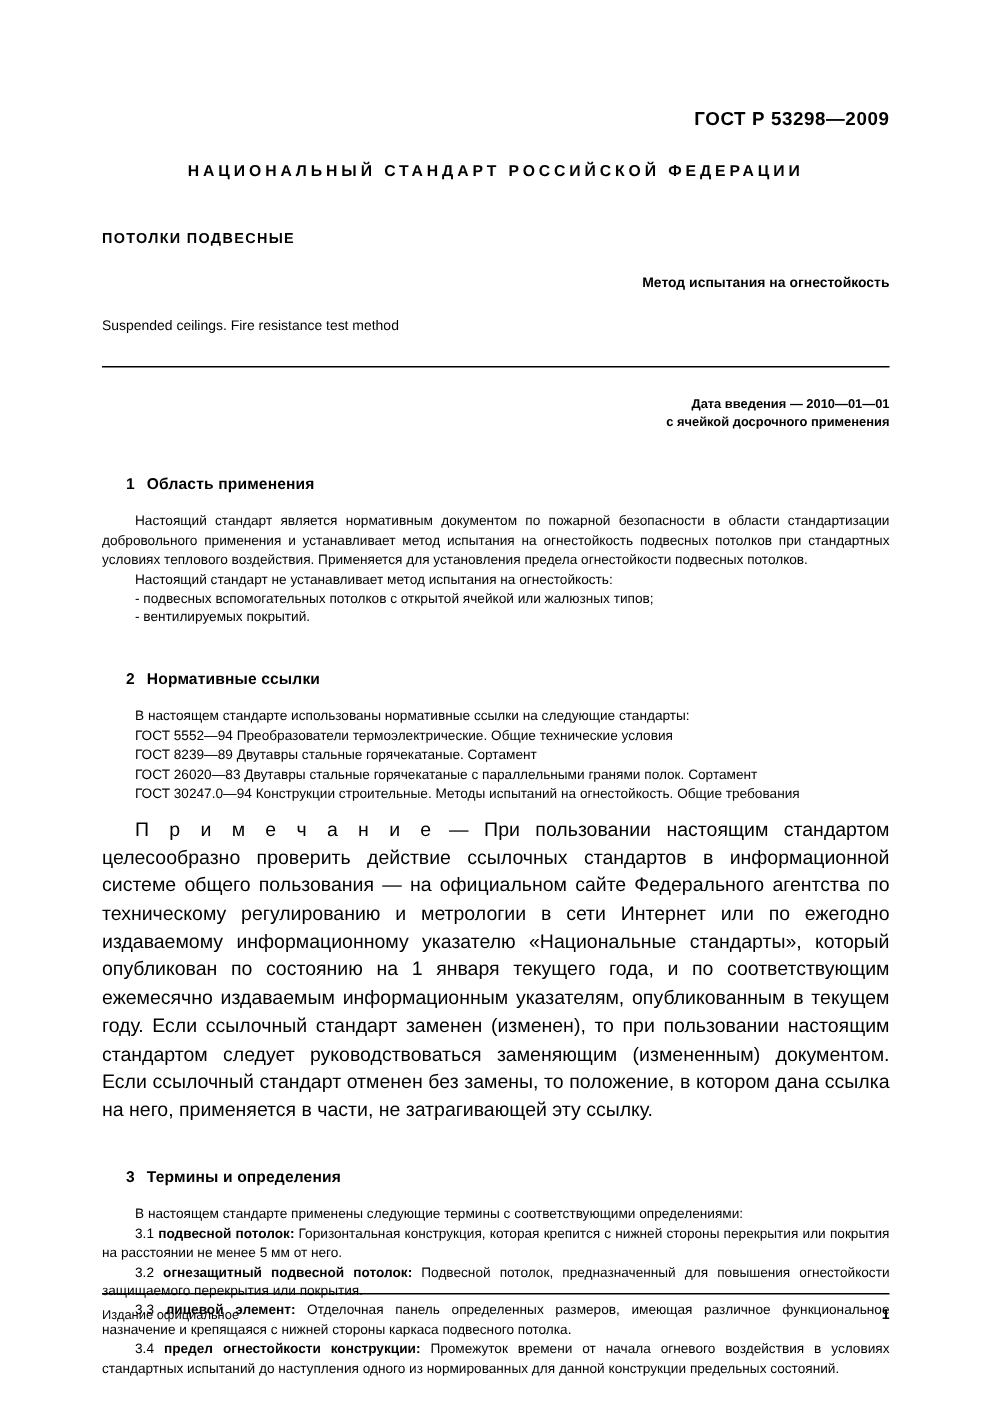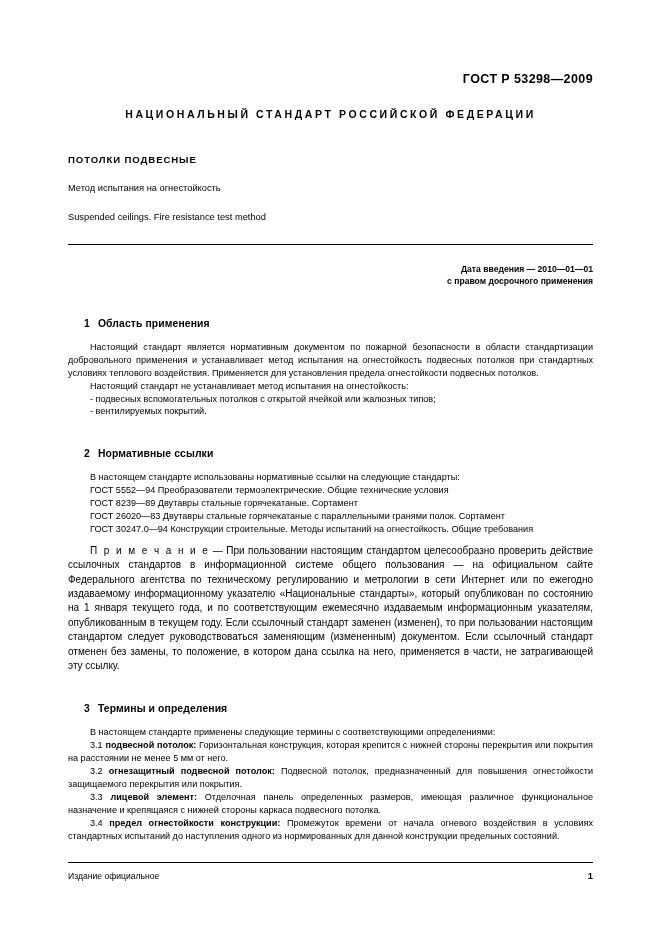--- a/index.html
+++ b/index.html
@@ -42,23 +42,24 @@
     letter-spacing: 2.6px;
     margin-top: 22px;
   }
   .title-main {
     font-size: 9.6px;
     font-weight: bold;
     letter-spacing: 0.9px;
     margin-top: 34px;
   }
   .title-sub {
-    text-align: left;
+    text-align: right;
     font-size: 9.3px;
     margin-top: 18px;
+    font-weight: bold;
   }
   .title-en {
     text-align: left;
     font-size: 9.3px;
     margin-top: 19px;
   }
   .rule {
     border: none;
     border-top: 1px solid #000;
     margin: 22px 0 0 0;
@@ -88,21 +89,21 @@
     text-justify: inter-word;
     hyphens: manual;
   }
   p.indent {
     text-indent: 22px;
   }
   .para-group p.body {
     margin-bottom: 0;
   }
   .note {
-    font-size: 10px;
+    font-size: 13px;
     line-height: 1.44;
     text-align: justify;
     margin-top: 8px;
     text-indent: 22px;
   }
   .note .note-label {
     letter-spacing: 1.6px;
   }
   .term {
     font-weight: bold;
@@ -141,21 +142,21 @@
     <div class="nat-std">НАЦИОНАЛЬНЫЙ СТАНДАРТ РОССИЙСКОЙ ФЕДЕРАЦИИ</div>
 
     <div class="title-main">ПОТОЛКИ ПОДВЕСНЫЕ</div>
     <div class="title-sub">Метод испытания на огнестойкость</div>
     <div class="title-en">Suspended ceilings. Fire resistance test method</div>
 
     <hr class="rule">
 
     <div class="date-block">
       <div>Дата введения — 2010—01—01</div>
-      <div>с правом досрочного применения</div>
+      <div>с ячейкой досрочного применения</div>
     </div>
 
     <h2 class="section">
       <span class="num">1</span><span>Область применения</span>
     </h2>
     <div class="para-group">
       <p class="body indent">Настоящий стандарт является нормативным документом по пожарной безопасности в области стандартизации добровольного применения и устанавливает метод испытания на огнестойкость подвесных потолков при стандартных условиях теплового воздействия. Применяется для установления предела огнестойкости подвесных потолков.</p>
       <p class="body indent">Настоящий стандарт не устанавливает метод испытания на огнестойкость:</p>
       <p class="body indent">- подвесных вспомогательных потолков с открытой ячейкой или жалюзных типов;</p>
       <p class="body indent">- вентилируемых покрытий.</p>

